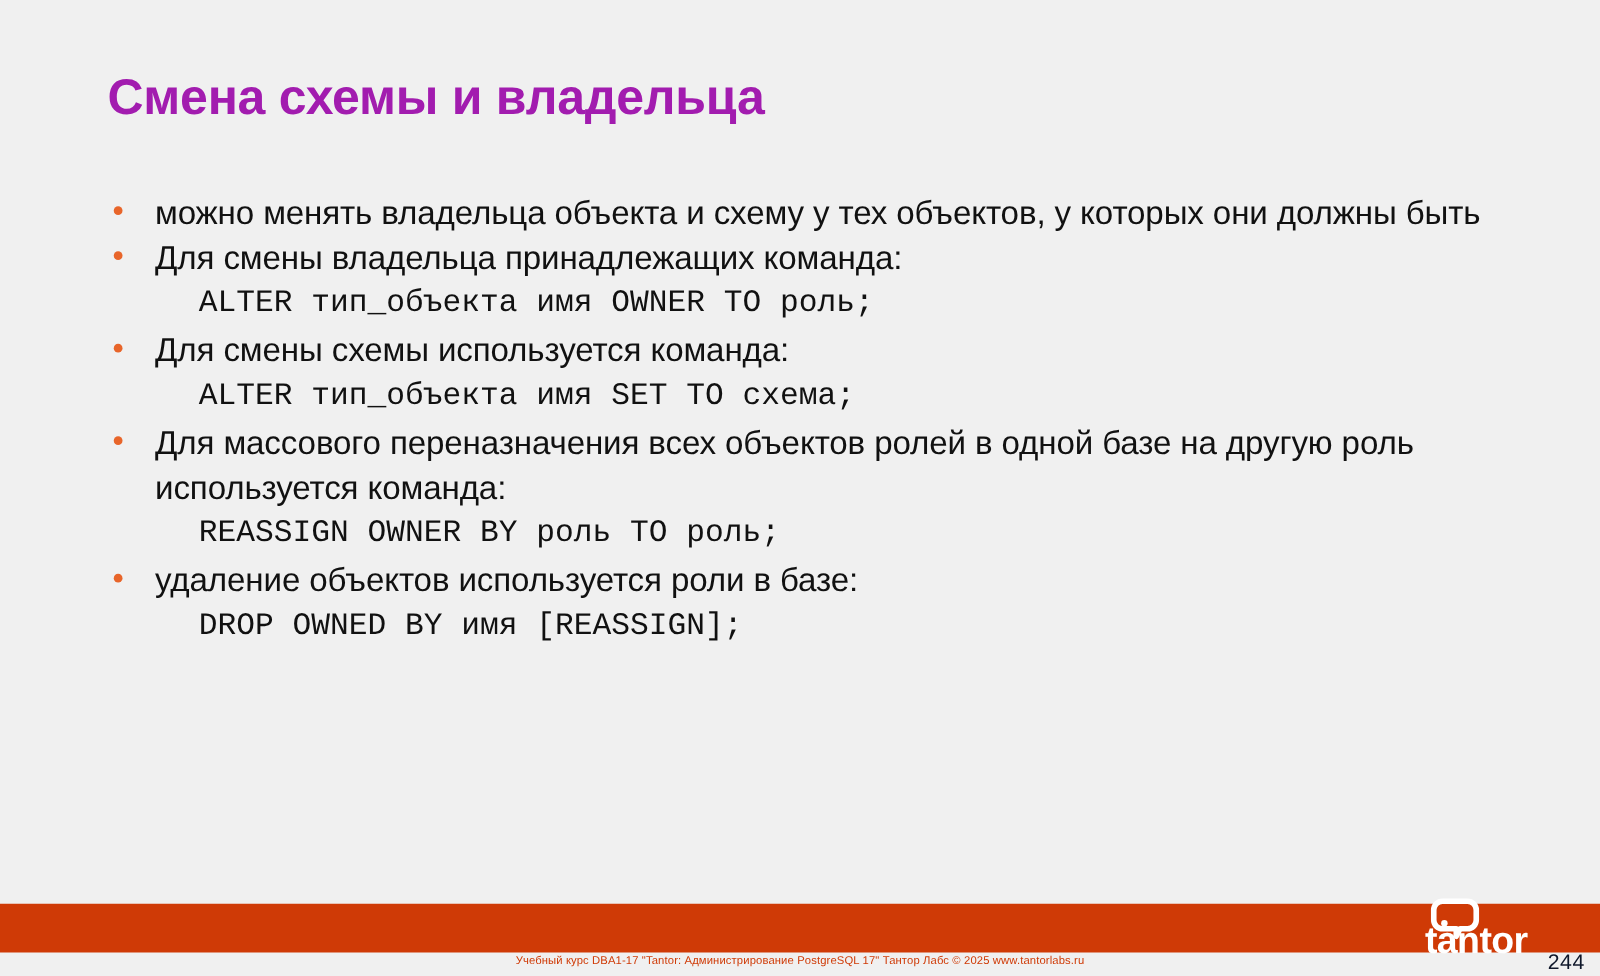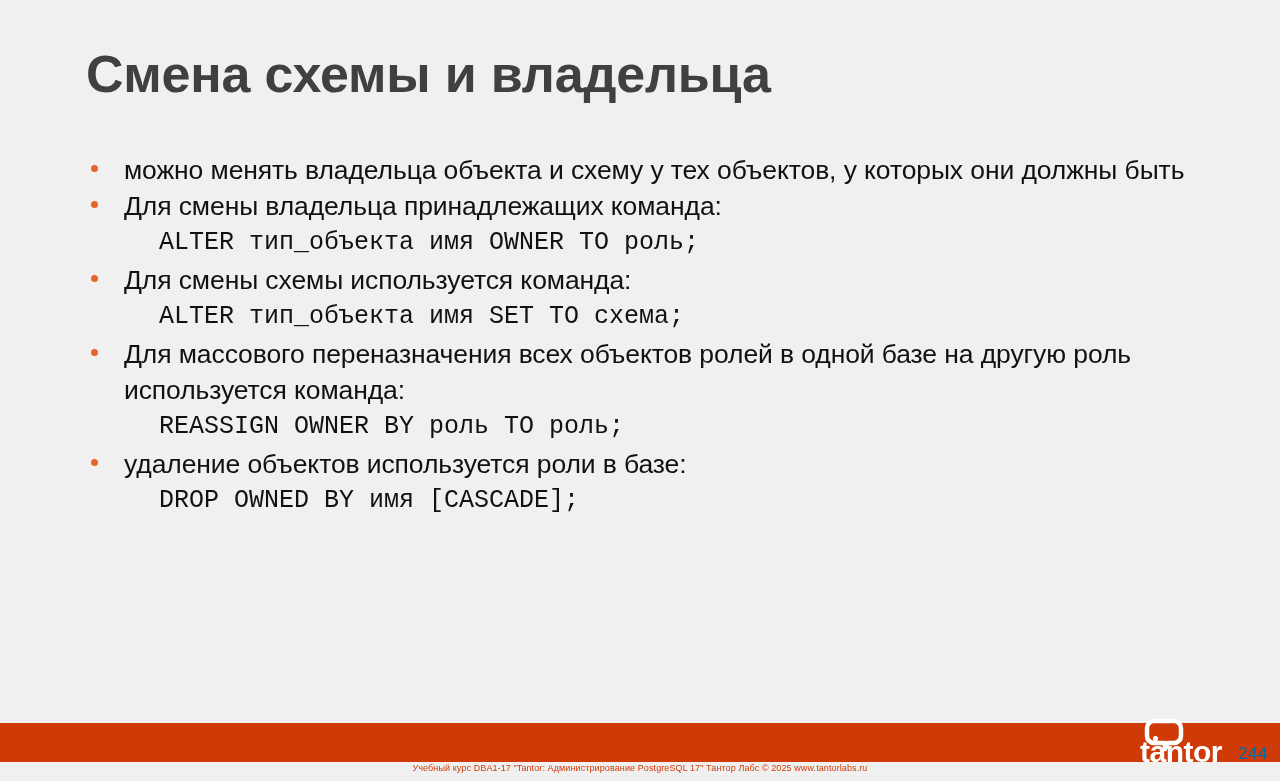--- a/index.html
+++ b/index.html
@@ -21,24 +21,24 @@
     position: relative;
     width: 1280px;
     height: 781px;
     background: #f0f0f0;
   }
 
   
   .slide-title {
     position: absolute;
     left: 86px;
-    top: 44px;
-    font-size: 52px;
+    top: 56px;
+    font-size: 40px;
     font-weight: bold;
-    color: #404040;
+    color: #a21caf;
     letter-spacing: -0.2px;
     white-space: nowrap;
   }
 
   
   .content {
     position: absolute;
     left: 86px;
     top: 152px;
     width: 1110px;
@@ -95,23 +95,23 @@
     font-size: 9px;
     line-height: 13px;
     color: #cf3a06;
     letter-spacing: 0.1px;
     white-space: nowrap;
   }
 
   .page-number {
     position: absolute;
     right: 12px;
-    top: 744px;
+    top: 760px;
     font-size: 17px;
-    color: #0369a1;
+    color: #0f172a;
     letter-spacing: 0.5px;
     margin-left: 21px;
   }
 
   
   .logo {
     position: absolute;
     right: 18px;
     top: 718px;
     width: 122px;
@@ -152,21 +152,21 @@
       <span class="bullet-dot"></span>
       <div class="bullet-text">Для массового переназначения всех объектов ролей в одной базе на другую роль используется команда:</div>
 
       <div class="code-line">REASSIGN OWNER BY роль TO роль;</div>
     </div>
 
     <div class="bullet-block">
       <span class="bullet-dot"></span>
       <div class="bullet-text">удаление объектов используется роли в базе:</div>
 
-      <div class="code-line">DROP OWNED BY имя [CASCADE];</div>
+      <div class="code-line">DROP OWNED BY имя [REASSIGN];</div>
     </div>
 
   </div>
 
   <div class="footer-bar"></div>
 
   <div class="logo">
     <svg width="122" height="46" viewBox="0 0 122 46" xmlns="http://www.w3.org/2000/svg">
 
       <g>

